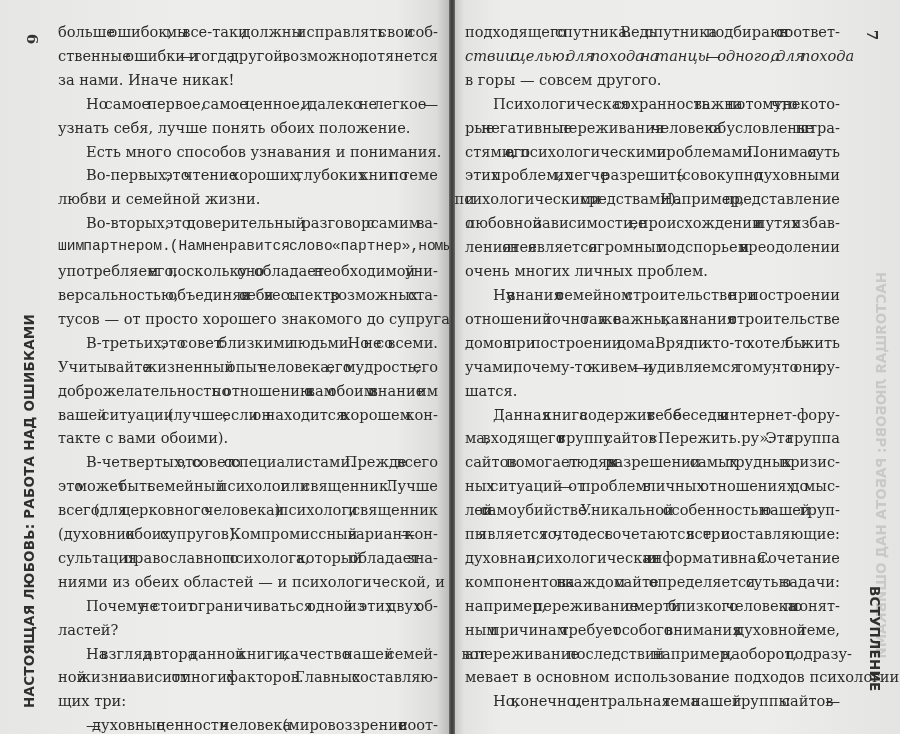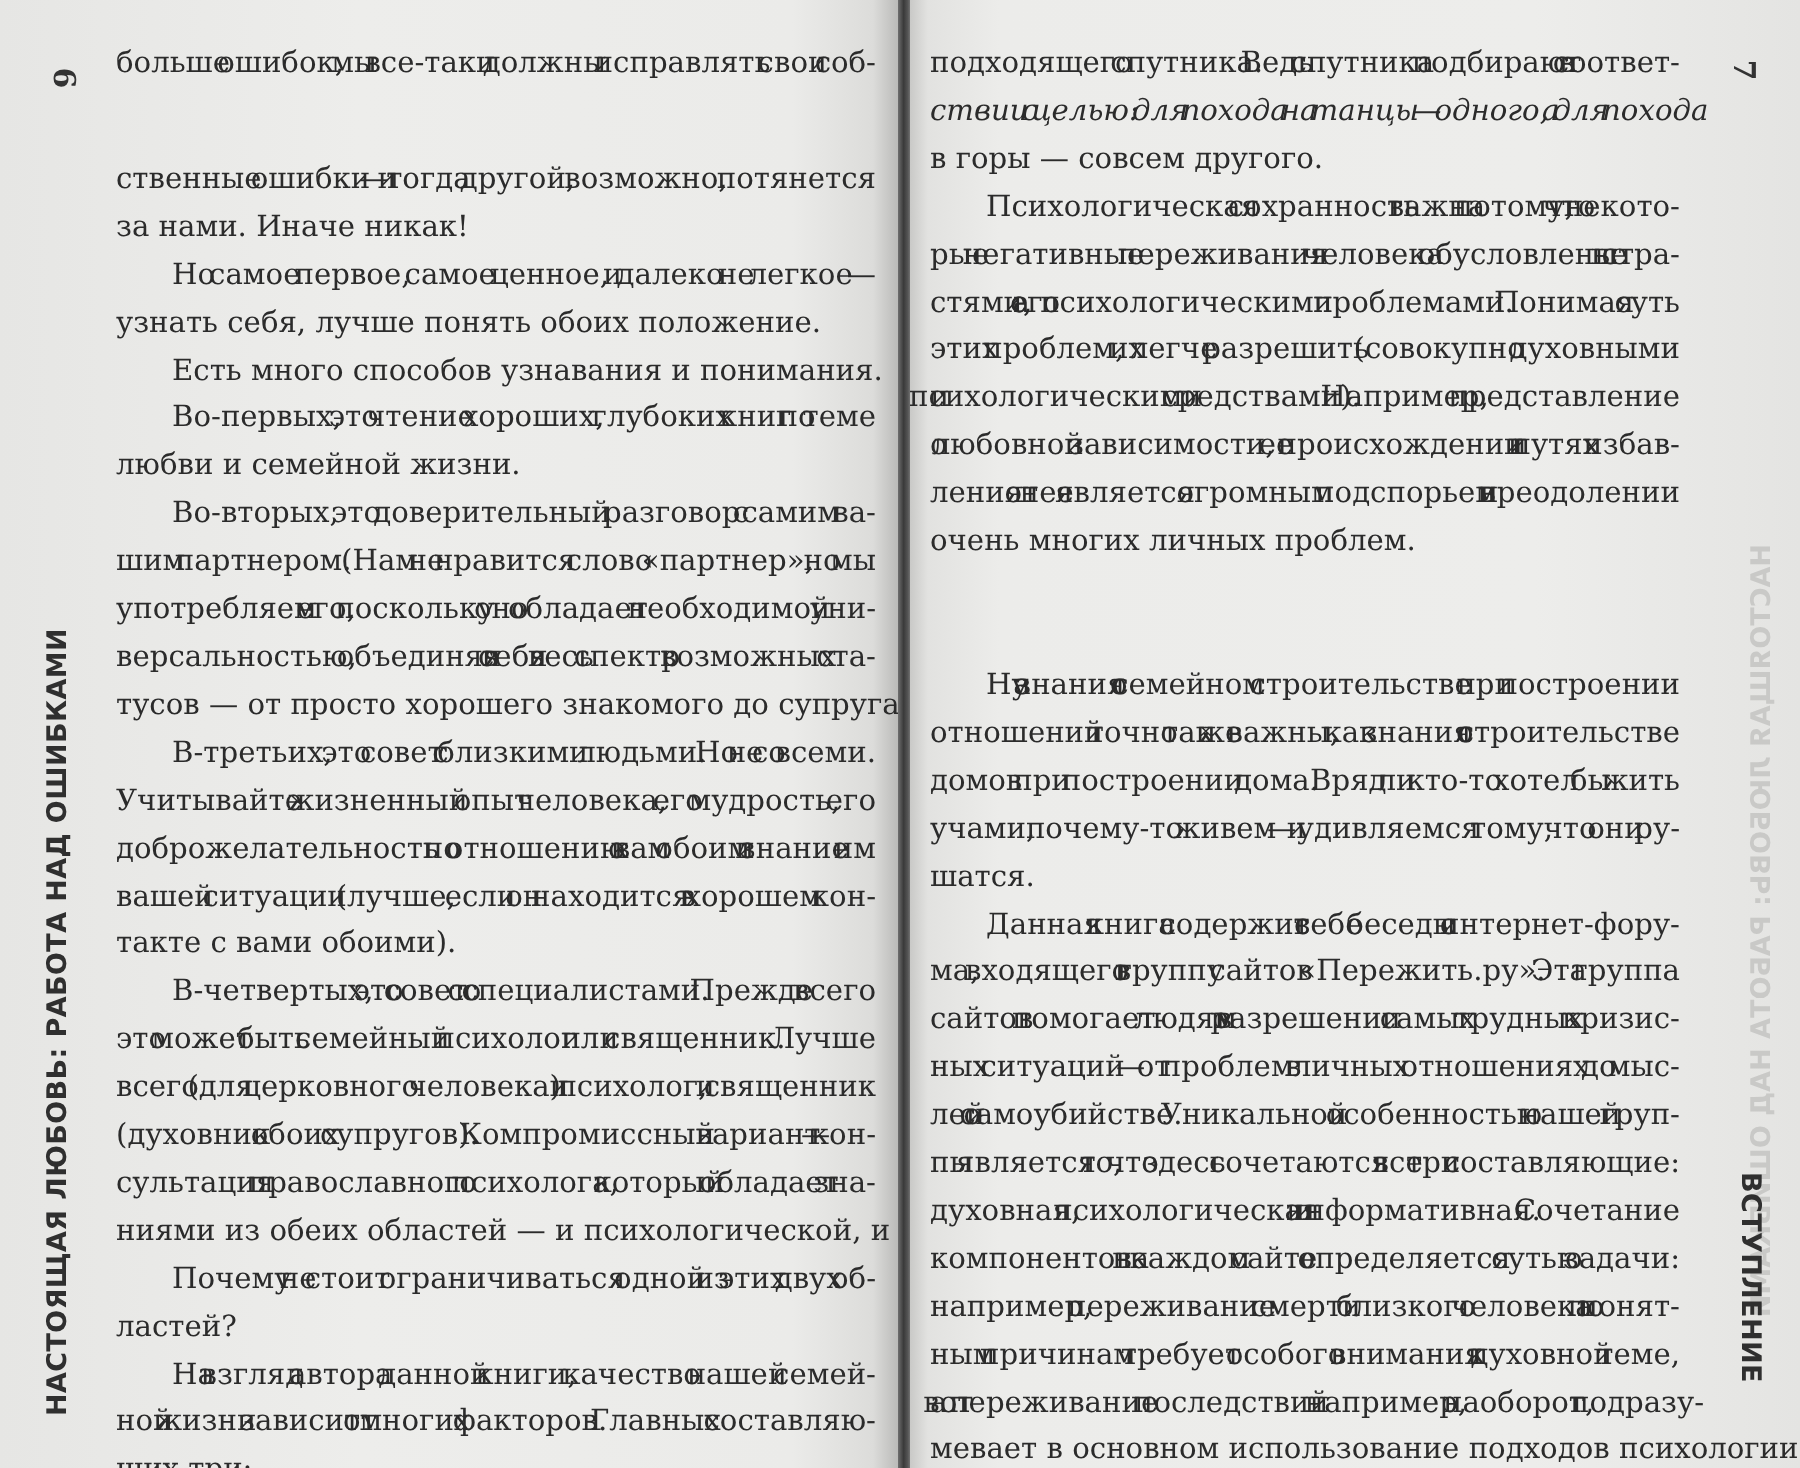--- a/index.html
+++ b/index.html
@@ -54,29 +54,29 @@
   .line.indent { padding-left:28px; }
 </style>
 </head>
 <body>
 
 <div class="page page-left">
   <div class="page-number">6</div>
   <div class="running-head">НАСТОЯЩАЯ ЛЮБОВЬ: РАБОТА НАД ОШИБКАМИ</div>
   <div class="text-block" id="left-text">
       <span class="line" style="word-spacing: -11.029px;">больше ошибок, мы все-таки должны исправлять свои соб-</span>
-      <span class="line" style="word-spacing: -10.0737px; margin-top: 34px;">ственные ошибки — и тогда другой, возможно, потянется</span>
+      <span class="line" style="word-spacing: -10.0737px;">ственные ошибки — и тогда другой, возможно, потянется</span>
       <span class="line last">за нами. Иначе никак!</span>
       <span class="line indent" style="word-spacing: -7.59722px;">Но самое первое, самое ценное, и далеко не легкое —</span>
       <span class="line last">узнать себя, лучше понять обоих положение.</span>
       <span class="line indent last">Есть много способов узнавания и понимания.</span>
       <span class="line indent" style="word-spacing: -11.1004px;">Во-первых, это чтение хороших, глубоких книг по теме</span>
       <span class="line last">любви и семейной жизни.</span>
       <span class="line indent" style="word-spacing: -8.5026px;">Во-вторых, это доверительный разговор с самим ва-</span>
-      <span class="line" style="word-spacing: -9.85547px;">шим партнером. (Нам не нравится слово «партнер», но мы</span>
+      <span class="line" style="word-spacing: -9.85547px; font-family: Liberation Mono, monospace;">шим партнером. (Нам не нравится слово «партнер», но мы</span>
       <span class="line" style="word-spacing: -14.8672px;">употребляем его, поскольку оно обладает необходимой уни-</span>
       <span class="line" style="word-spacing: -14.6004px;">версальностью, объединяя в себя весь спектр возможных ста-</span>
       <span class="line last">тусов — от просто хорошего знакомого до супруга.)</span>
       <span class="line indent" style="word-spacing: -10.3385px;">В-третьих, это совет с близкими людьми. Но не со всеми.</span>
       <span class="line" style="word-spacing: -11.8255px;">Учитывайте жизненный опыт человека, его мудрость, его</span>
       <span class="line" style="word-spacing: -12.1035px;">доброжелательность по отношению к вам обоим и знание им</span>
       <span class="line" style="word-spacing: -10.1895px;">вашей ситуации (лучше, если он находится в хорошем кон-</span>
       <span class="line last">такте с вами обоими).</span>
       <span class="line indent" style="word-spacing: -14.6172px;">В-четвертых, это совет со специалистами. Прежде всего</span>
       <span class="line" style="word-spacing: -12.0335px;">это может быть семейный психолог или священник. Лучше</span>
@@ -104,21 +104,21 @@
       <span class="line" style="word-spacing: -8.08381px; font-style: italic;">ствии с целью: для похода на танцы — одного, а для похода</span>
       <span class="line last">в горы — совсем другого.</span>
       <span class="line indent" style="word-spacing: -20.3438px;">Психологическая сохранность важна потому, что некото-</span>
       <span class="line" style="word-spacing: -17.7786px;">рые негативные переживания человека обусловлены не стра-</span>
       <span class="line" style="word-spacing: -14.5938px;">стями, а его психологическими проблемами. Понимая суть</span>
       <span class="line" style="word-spacing: -12.25px;">этих проблем, их легче разрешить (совокупно духовными</span>
       <span class="line" style="word-spacing: -24.875px;">и психологическими средствами). Например, представление</span>
       <span class="line" style="word-spacing: -12.5246px;">о любовной зависимости, ее происхождении и путях избав-</span>
       <span class="line" style="word-spacing: -13.933px;">ления от нее является огромным подспорьем в преодолении</span>
       <span class="line last">очень многих личных проблем.</span>
-      <span class="line indent" style="word-spacing: -12.3348px; margin-top: 48px;">Ну а знания о семейном строительстве при построении</span>
+      <span class="line indent" style="word-spacing: -12.3348px;">Ну а знания о семейном строительстве при построении</span>
       <span class="line" style="word-spacing: -12.5098px;">отношений точно так же важны, как знания о строительстве</span>
       <span class="line" style="word-spacing: -9.15972px;">домов при построении дома. Вряд ли кто-то хотел бы жить</span>
       <span class="line" style="word-spacing: -9.33507px;">учами, почему-то живем — и удивляемся тому, что они ру-</span>
       <span class="line last">шатся.</span>
       <span class="line indent" style="word-spacing: -12.6964px;">Данная книга содержит в себе беседы с интернет-фору-</span>
       <span class="line" style="word-spacing: -11.8549px;">ма, входящего в группу сайтов «Пережить.ру». Эта группа</span>
       <span class="line" style="word-spacing: -15.3683px;">сайтов помогает людям в разрешении самых трудных кризис-</span>
       <span class="line" style="word-spacing: -8.94792px;">ных ситуаций — от проблем в личных отношениях до мыс-</span>
       <span class="line" style="word-spacing: -15.5026px;">лей о самоубийстве. Уникальной особенностью нашей груп-</span>
       <span class="line" style="word-spacing: -12.957px;">пы является то, что здесь сочетаются все три составляющие:</span>

